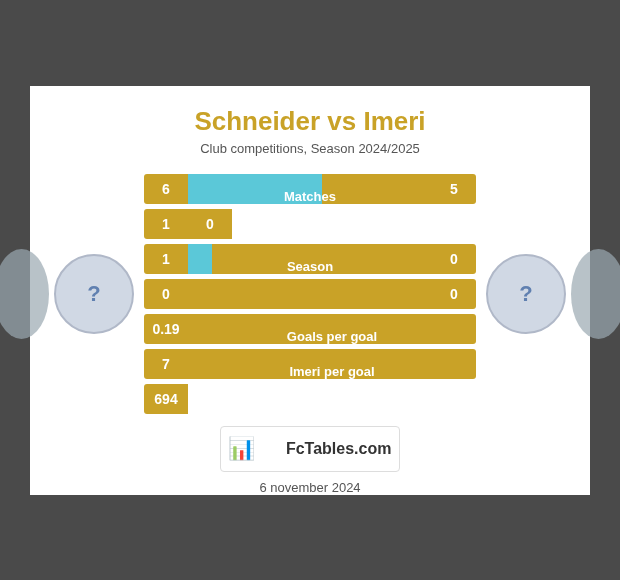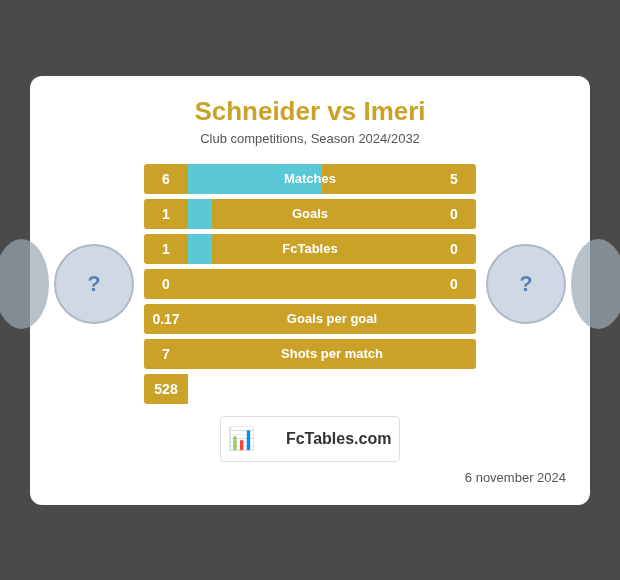--- a/index.html
+++ b/index.html
@@ -10,22 +10,22 @@
       background: #4a4a4a;
       font-family: Arial, sans-serif;
       display: flex;
       align-items: center;
       justify-content: center;
     }
 
     .card {
       background: #fff;
       width: 560px;
-      border-radius: 12px;
-      padding: 20px 24px 20px;
+      border-radius: 0;
+      padding: 20px 24px 0;
       position: relative;
     }
 
     .title {
       text-align: center;
       font-size: 26px;
       font-weight: bold;
       color: #c9a227;
       margin-bottom: 4px;
     }
@@ -93,21 +93,21 @@
       align-items: center;
       justify-content: center;
       z-index: 2;
     }
 
     .stat-bar-container {
       flex: 1;
       height: 100%;
       position: relative;
       display: flex;
-      align-items: center;
+      align-items: flex-end;
     }
 
     .stat-bar-bg {
       position: absolute;
       left: 0;
       top: 0;
       width: 100%;
       height: 100%;
       background: #c9a227;
     }
@@ -169,21 +169,21 @@
     }
 
     .fctables-logo .logo-text {
       font-size: 16px;
       font-weight: bold;
       color: #333;
       margin-left: 24px;
     }
 
     .date-footer {
-      text-align: right;
+      text-align: center;
       font-size: 13px;
       color: #555;
       margin-top: 6px;
     }
 
     .gray-oval-left {
       position: absolute;
       left: -60px;
       top: 50%;
       transform: translateY(-50%);
@@ -208,21 +208,21 @@
 
     .players-section {
       position: relative;
     }
   </style>
 </head>
 <body>
 
 <div class="card">
   <h1 class="title">Schneider vs Imeri</h1>
-  <p class="subtitle">Club competitions, Season 2024/2032</p>
+  <p class="subtitle">Club competitions, Season 2024/2025</p>
 
   <div class="players-section">
     <div class="gray-oval-left"></div>
     <div class="gray-oval-right"></div>
 
     <div class="players-row">
       <div class="player-avatar">
         <span class="question">?</span>
       </div>
 
@@ -231,59 +231,54 @@
             <div class="stat-left-val">6</div>
             <div class="stat-bar-container">
               <div class="stat-bar-bg"></div>
               <div class="stat-bar-fill" style="width: 55%;"></div>
               <span class="stat-label">Matches</span>
             </div>
             <div class="stat-right-val">5</div>
           </div>
           <div class="stat-row">
             <div class="stat-left-val">1</div>
-            <div class="stat-bar-container">
-              <div class="stat-bar-bg"></div>
-              <div class="stat-bar-fill" style="width: 10%;"></div>
-              <span class="stat-label">Goals</span>
-            </div>
             <div class="stat-right-val">0</div>
           </div>
           <div class="stat-row">
             <div class="stat-left-val">1</div>
             <div class="stat-bar-container">
               <div class="stat-bar-bg"></div>
               <div class="stat-bar-fill" style="width: 10%;"></div>
-              <span class="stat-label">FcTables</span>
+              <span class="stat-label">Season</span>
             </div>
             <div class="stat-right-val">0</div>
           </div>
           <div class="stat-row">
             <div class="stat-left-val">0</div>
             <div class="stat-bar-container">
               <div class="stat-bar-bg"></div>
             </div>
             <div class="stat-right-val">0</div>
           </div>
           <div class="stat-row stat-row-single">
-            <div class="stat-left-val">0.17</div>
+            <div class="stat-left-val">0.19</div>
             <div class="stat-bar-container">
               <div class="stat-bar-bg"></div>
               <span class="stat-label">Goals per goal</span>
             </div>
           </div>
           <div class="stat-row stat-row-single">
             <div class="stat-left-val">7</div>
             <div class="stat-bar-container">
               <div class="stat-bar-bg"></div>
-              <span class="stat-label">Shots per match</span>
+              <span class="stat-label">Imeri per goal</span>
             </div>
           </div>
           <div class="stat-row stat-row-single">
-            <div class="stat-left-val">528</div>
+            <div class="stat-left-val">694</div>
           </div>
         </div>
 
       <div class="player-avatar">
         <span class="question">?</span>
       </div>
     </div>
   </div>
 
   <div class="fctables-logo">

